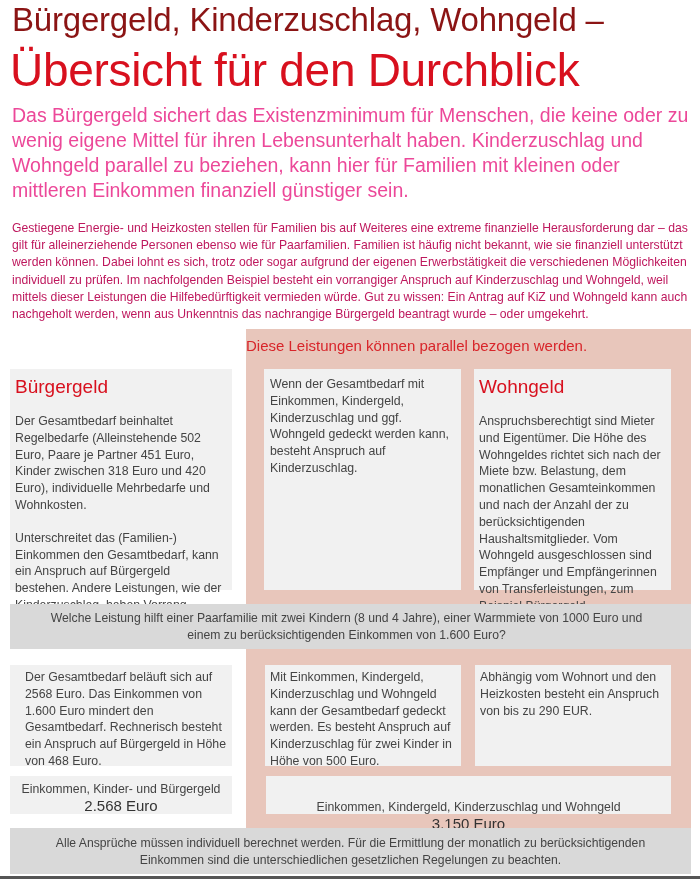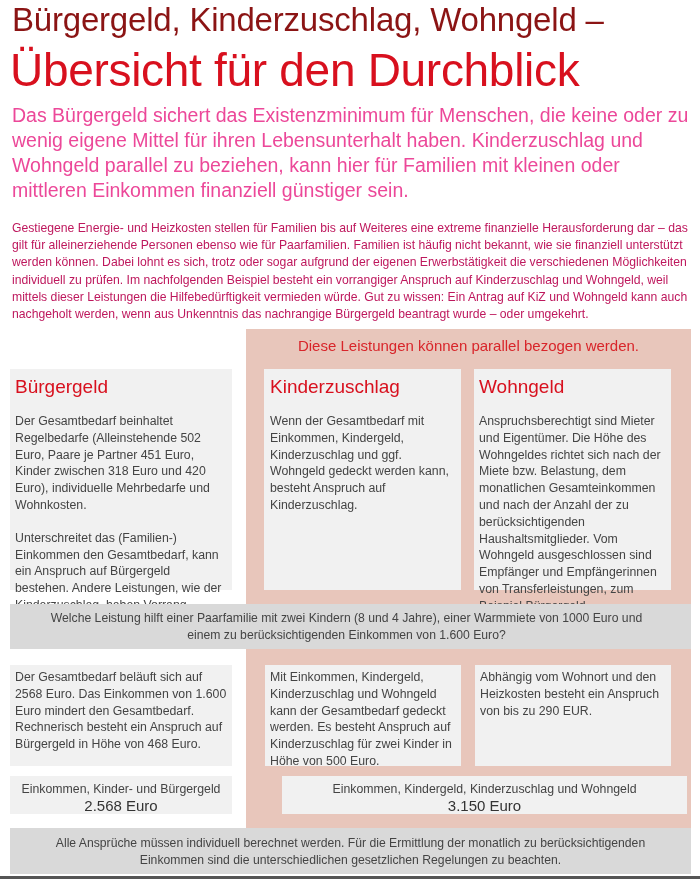--- a/index.html
+++ b/index.html
@@ -6,21 +6,21 @@
   body {
     width:700px; height:880px; overflow:hidden; background:#ffffff;
     font-family:"Liberation Sans", sans-serif; color:#3c3c3c; position:relative;
   }
   .abs { position:absolute; }
   .title1 { left:12px; top:0px; font-size:33px; line-height:40px; color:#8b1414; white-space:nowrap; letter-spacing:-0.2px; }
   .title2 { left:10px; top:42px; font-size:46px; line-height:56px; color:#d8101e; white-space:nowrap; letter-spacing:-0.3px; }
   .lead { left:12px; top:103px; width:680px; font-size:19.5px; line-height:25px; color:#ec4899; }
   .body-text { left:12px; top:220px; width:680px; font-size:12.2px; line-height:17.2px; color:#be185d; }
   .pink-panel { left:246px; top:329px; width:445px; height:499px; background:#e8c6bb; }
-  .pink-head { left:246px; top:337px; width:445px; text-align:center; font-size:15px; color:#d8252a; }
+  .pink-head { left:246px; top:337px; width:445px; font-size:15px; color:#d8252a; }
   .box { background:#f1f1f1; box-sizing:border-box; }
   .box-title { font-size:19px; color:#d8101e; margin:0 0 15px 0; line-height:22px; }
   .box-text { font-size:12.3px; line-height:16.8px; color:#444; }
   .box-text p { margin:0 0 16px 0; }
   .grey-bar { background:#d9d9d9; text-align:center; color:#444; font-size:12.2px; line-height:17px; box-sizing:border-box; }
   .sum-label { font-size:12.3px; line-height:15px; color:#444; }
   .sum-value { font-size:15px; line-height:17px; color:#333; }
   .bottom-line { left:0; top:876px; width:700px; height:3px; background:#555; }
 </style>
 </head>
@@ -37,52 +37,51 @@
 
 <div class="abs box" style="left:10px; top:369px; width:222px; height:221px; padding:7px 6px 0 5px;">
   <div class="box-title">Bürgergeld</div>
   <div class="box-text">
     <p>Der Gesamtbedarf beinhaltet Regelbedarfe (Alleinstehende 502 Euro, Paare je Partner 451 Euro, Kinder zwischen 318 Euro und 420 Euro), individuelle Mehrbedarfe und Wohnkosten.</p>
     <p>Unterschreitet das (Familien-) Einkommen den Gesamtbedarf, kann ein Anspruch auf Bürgergeld bestehen. Andere Leistungen, wie der Kinderzuschlag, haben Vorrang.</p>
   </div>
 </div>
 
 <div class="abs box" style="left:264px; top:369px; width:197px; height:221px; padding:7px 6px 0 6px;">
-  <div class="box-title">Kinderzuschlag</div>
   <div class="box-text">
     <p>Wenn der Gesamtbedarf mit Einkommen, Kindergeld, Kinderzuschlag und ggf. Wohngeld gedeckt werden kann, besteht Anspruch auf Kinderzuschlag.</p>
   </div>
 </div>
 
 <div class="abs box" style="left:474px; top:369px; width:197px; height:221px; padding:7px 4px 0 5px;">
   <div class="box-title">Wohngeld</div>
   <div class="box-text">
     <p>Anspruchsberechtigt sind Mieter und Eigentümer. Die Höhe des Wohngeldes richtet sich nach der Miete bzw. Belastung, dem monatlichen Gesamteinkommen und nach der Anzahl der zu berücksichtigenden Haushaltsmitglieder. Vom Wohngeld ausgeschlossen sind Empfänger und Empfängerinnen von Transferleistungen, zum Beispiel Bürgergeld.</p>
   </div>
 </div>
 
 <div class="abs grey-bar" style="left:10px; top:604px; width:681px; height:45px; padding:6px 48px 0 40px;">
   <span>Welche Leistung hilft einer Paarfamilie mit zwei Kindern (8 und 4 Jahre), einer Warmmiete von 1000 Euro und einem zu berücksichtigenden Einkommen von 1.600 Euro?</span>
 </div>
 
-<div class="abs box" style="left:10px; top:665px; width:222px; height:101px; padding:4px 5px 0 5px;">
+<div class="abs box" style="left:10px; top:665px; width:222px; height:101px; padding:4px 5px 0 15px;">
   <div class="box-text">Der Gesamtbedarf beläuft sich auf 2568 Euro. Das Einkommen von 1.600 Euro mindert den Gesamtbedarf. Rechnerisch besteht ein Anspruch auf Bürgergeld in Höhe von 468 Euro.</div>
 </div>
 <div class="abs box" style="left:265px; top:665px; width:196px; height:101px; padding:4px 5px 0 5px;">
   <div class="box-text">Mit Einkommen, Kindergeld, Kinderzuschlag und Wohngeld kann der Gesamtbedarf gedeckt werden. Es besteht Anspruch auf Kinderzuschlag für zwei Kinder in Höhe von 500 Euro.</div>
 </div>
 <div class="abs box" style="left:475px; top:665px; width:196px; height:101px; padding:4px 5px 0 5px;">
   <div class="box-text">Abhängig vom Wohnort und den Heizkosten besteht ein Anspruch von bis zu 290 EUR.</div>
 </div>
 
 <div class="abs box" style="left:10px; top:776px; width:222px; height:38px; text-align:center; padding-top:6px;">
   <div class="sum-label">Einkommen, Kinder- und Bürgergeld</div>
   <div class="sum-value">2.568 Euro</div>
 </div>
-<div class="abs box" style="left:282px; top:776px; width:405px; height:38px; text-align:center; padding-top:6px;">
+<div class="abs box" style="left:266px; top:776px; width:405px; height:38px; text-align:center; padding-top:24px;">
   <div class="sum-label">Einkommen, Kindergeld, Kinderzuschlag und Wohngeld</div>
   <div class="sum-value">3.150 Euro</div>
 </div>
 
 <div class="abs grey-bar" style="left:10px; top:828px; width:681px; height:46px; padding:7px 20px 0 20px;">
   <span>Alle Ansprüche müssen individuell berechnet werden. Für die Ermittlung der monatlich zu berücksichtigenden Einkommen sind die unterschiedlichen gesetzlichen Regelungen zu beachten.</span>
 </div>
 
 <div class="abs bottom-line"></div>
 

